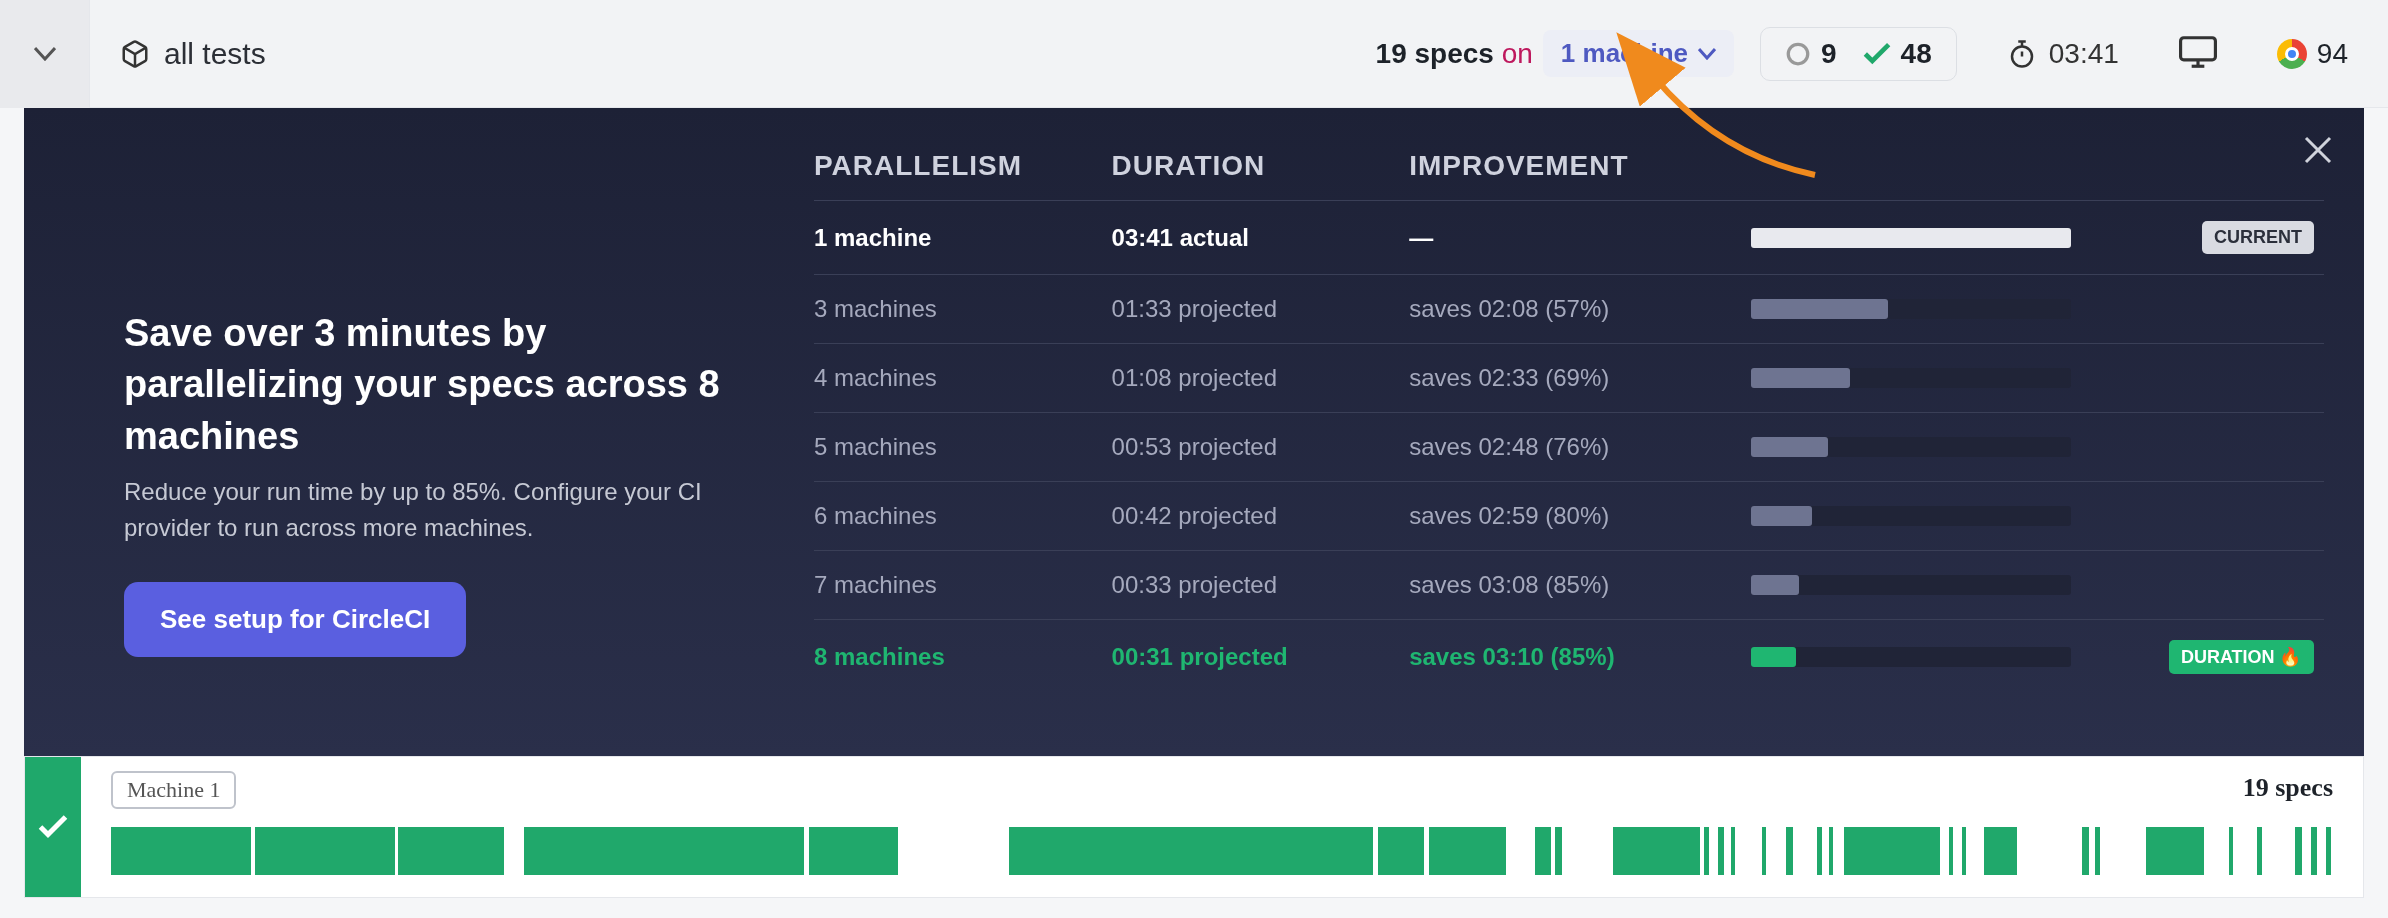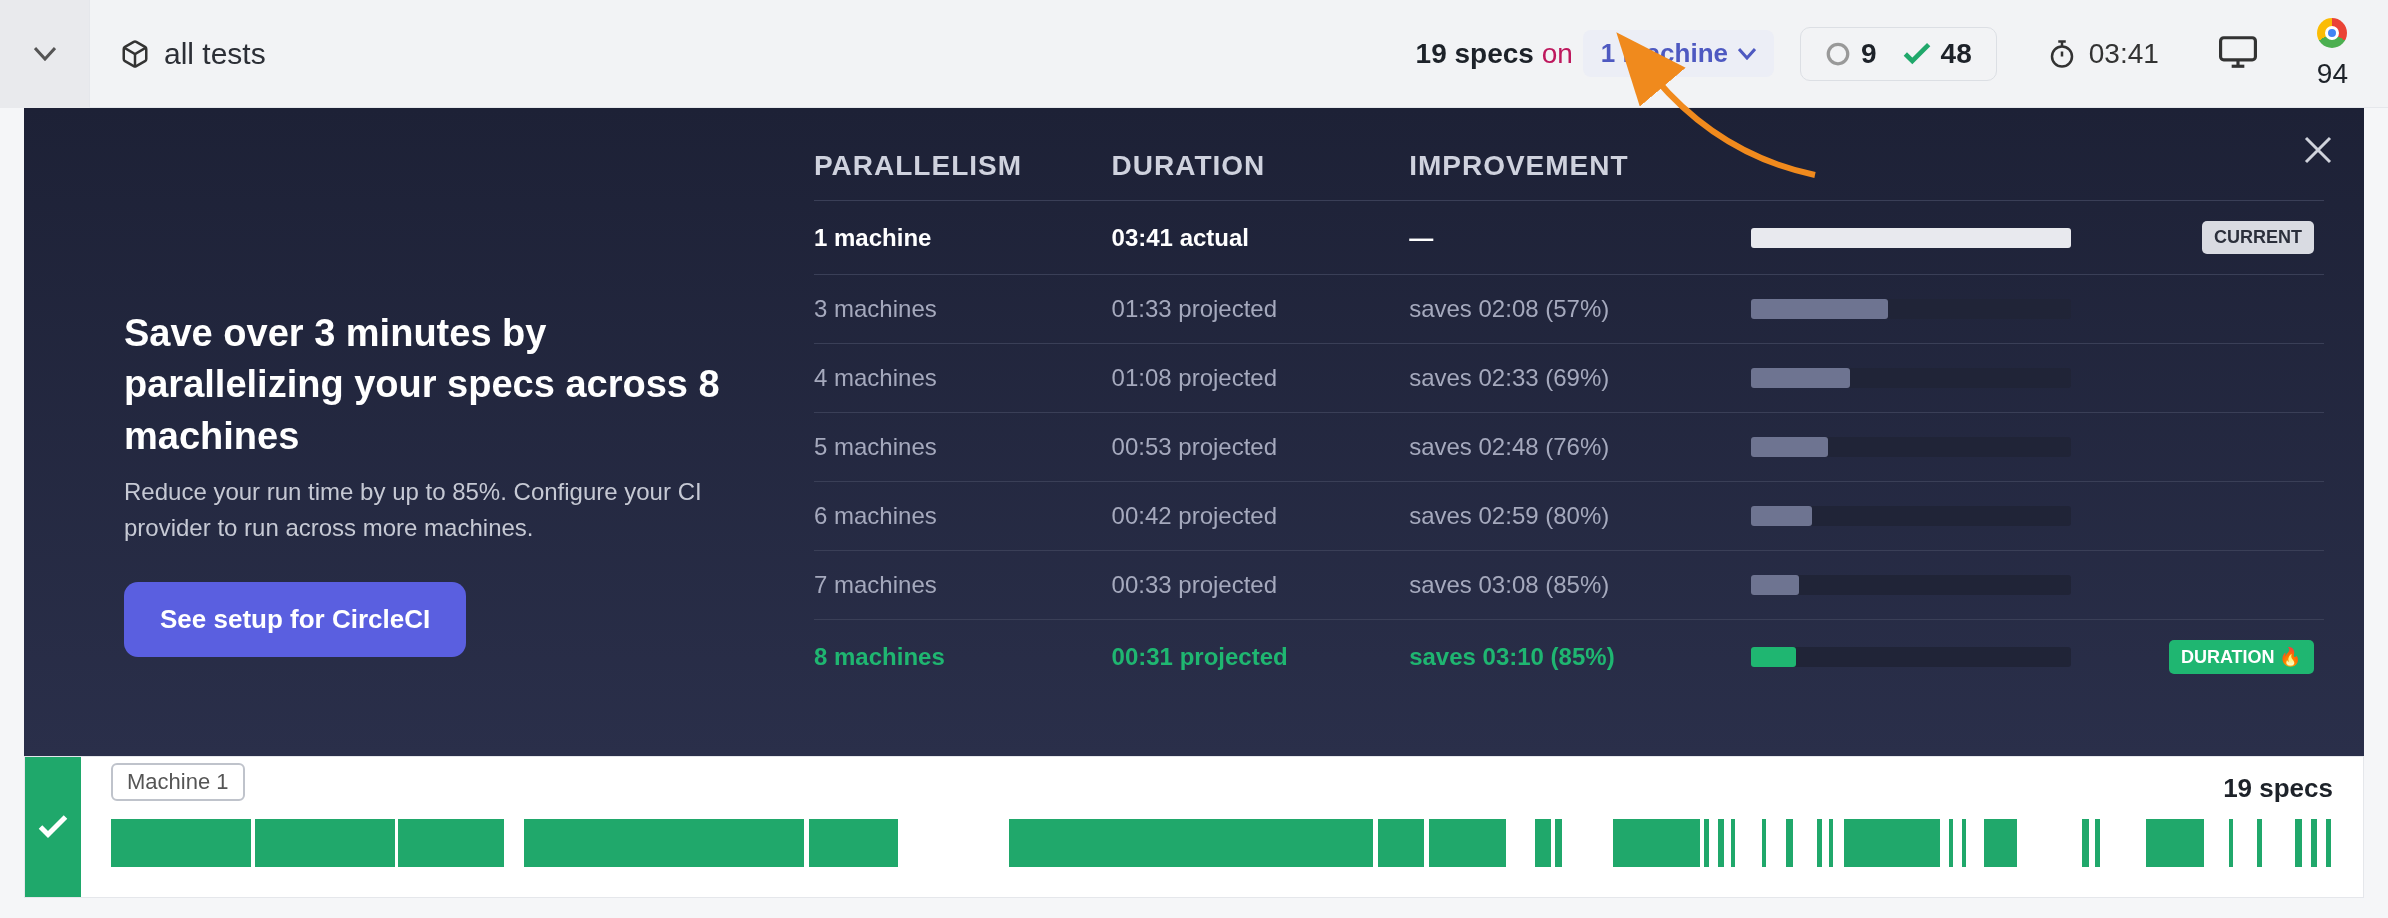--- a/index.html
+++ b/index.html
@@ -45,21 +45,21 @@
     display:inline-flex; align-items:center; gap:26px;
     border:1px solid #dcdfe4; border-radius:10px;
     padding:10px 24px; margin-left:26px;
     font-size:28px; font-weight:600;
   }
   .hdr .stat { display:inline-flex; align-items:center; gap:10px; }
   .hdr .stat.pending svg { stroke:#999; }
   .hdr .stat.pass { color:#1d2229; }
   .hdr .duration { display:inline-flex; align-items:center; gap:12px; margin-left:50px; font-size:28px; font-weight:500; color:#333;}
   .hdr .monitor { margin-left:60px; }
-  .hdr .browser { display:inline-flex; align-items:center; gap:10px; margin-left:60px; font-size:28px; font-weight:500;flex-direction:column; }
+  .hdr .browser { display:inline-flex; align-items:center; gap:10px; margin-left:60px; font-size:28px; font-weight:500; }
   .chrome-ico { width:30px; height:30px; border-radius:50%;
     background: conic-gradient(#ea4335 0 120deg,#4caf50 120deg 240deg,#fbbc05 240deg 360deg);
     position:relative; }
   .chrome-ico::after { content:""; position:absolute; inset:8px; border-radius:50%; background:#4285f4; border:3px solid #fff;}
 
   
   .panel {
     background: linear-gradient(180deg,#1d2136 0%, #2a2f4a 100%);
     color:#fff;
     display:flex;
@@ -104,21 +104,21 @@
   .anno { position:absolute; z-index:10; }
   .anno svg { overflow:visible; }
   .anno-label { position:absolute; color:#f08a1d; font-size:34px; font-weight:500; white-space:nowrap;}
 
   
   .mrow {
     display:flex; align-items:stretch; height:142px;
     margin: 0 24px; background:#fff; border:1px solid #e5e7eb;
   }
   .mrow .stripe { width:56px; background:#1fa86b; display:flex; align-items:center; justify-content:center;}
-  .mrow .content { flex:1; padding:6px 30px 12px 30px; position:relative;}
+  .mrow .content { flex:1; padding:14px 30px 12px 30px; position:relative;font-family:Liberation Serif, serif;}
   .mrow .chip { display:inline-block; border:2px solid #bfc3cb; color:#555; font-size:22px; padding:4px 14px; border-radius:6px;}
   .mrow .spec-count { position:absolute; top:16px; right:30px; font-size:26px; font-weight:600;}
   .spec-bars { position:relative; height:48px; margin-top:18px;}
   .spec-bar { position:absolute; top:0; height:48px; background:#20a86b;}
 </style>
 </head>
 <body>
 
 <div class="hdr">
   <div class="chev-box">

